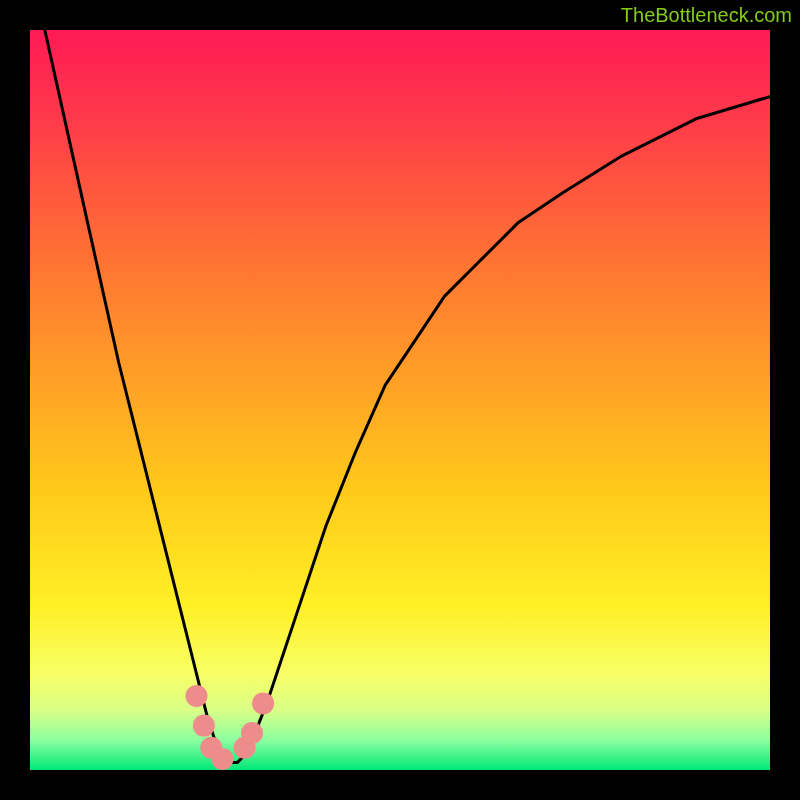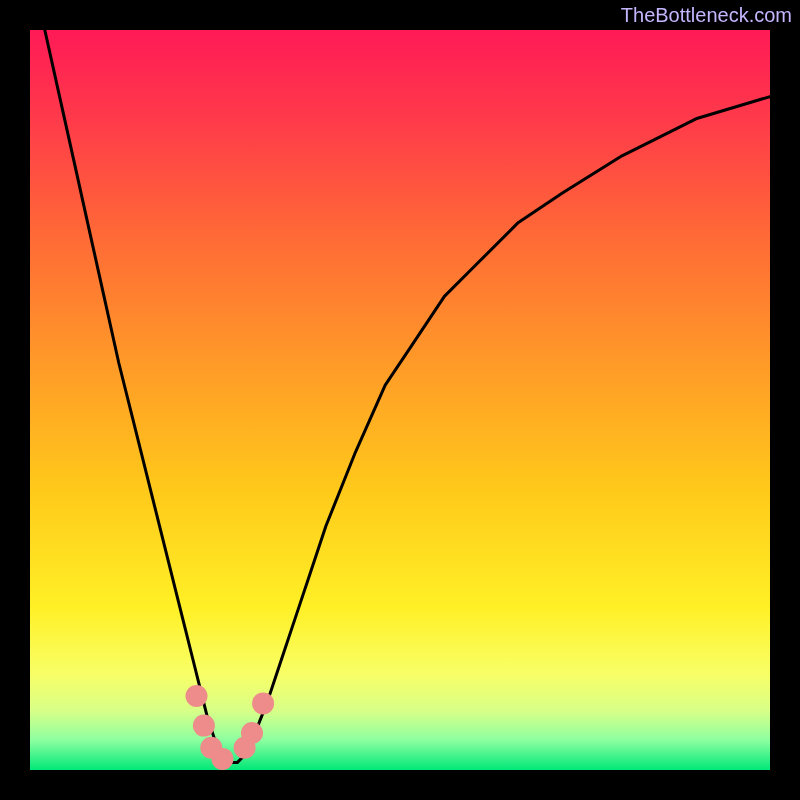--- a/index.html
+++ b/index.html
@@ -16,21 +16,21 @@
     left: 30px;
     top: 30px;
     width: 740px;
     height: 740px;
     background: #000;
   }
   .watermark {
     position: absolute;
     top: 4px;
     right: 8px;
-    color: #c4b5fd;
+    color: #84cc16;
     font-family: Arial, Helvetica, sans-serif;
     font-size: 20px;
     z-index: 10;
   }
   svg {
     display: block;
   }
 </style>
 </head>
 <body>

